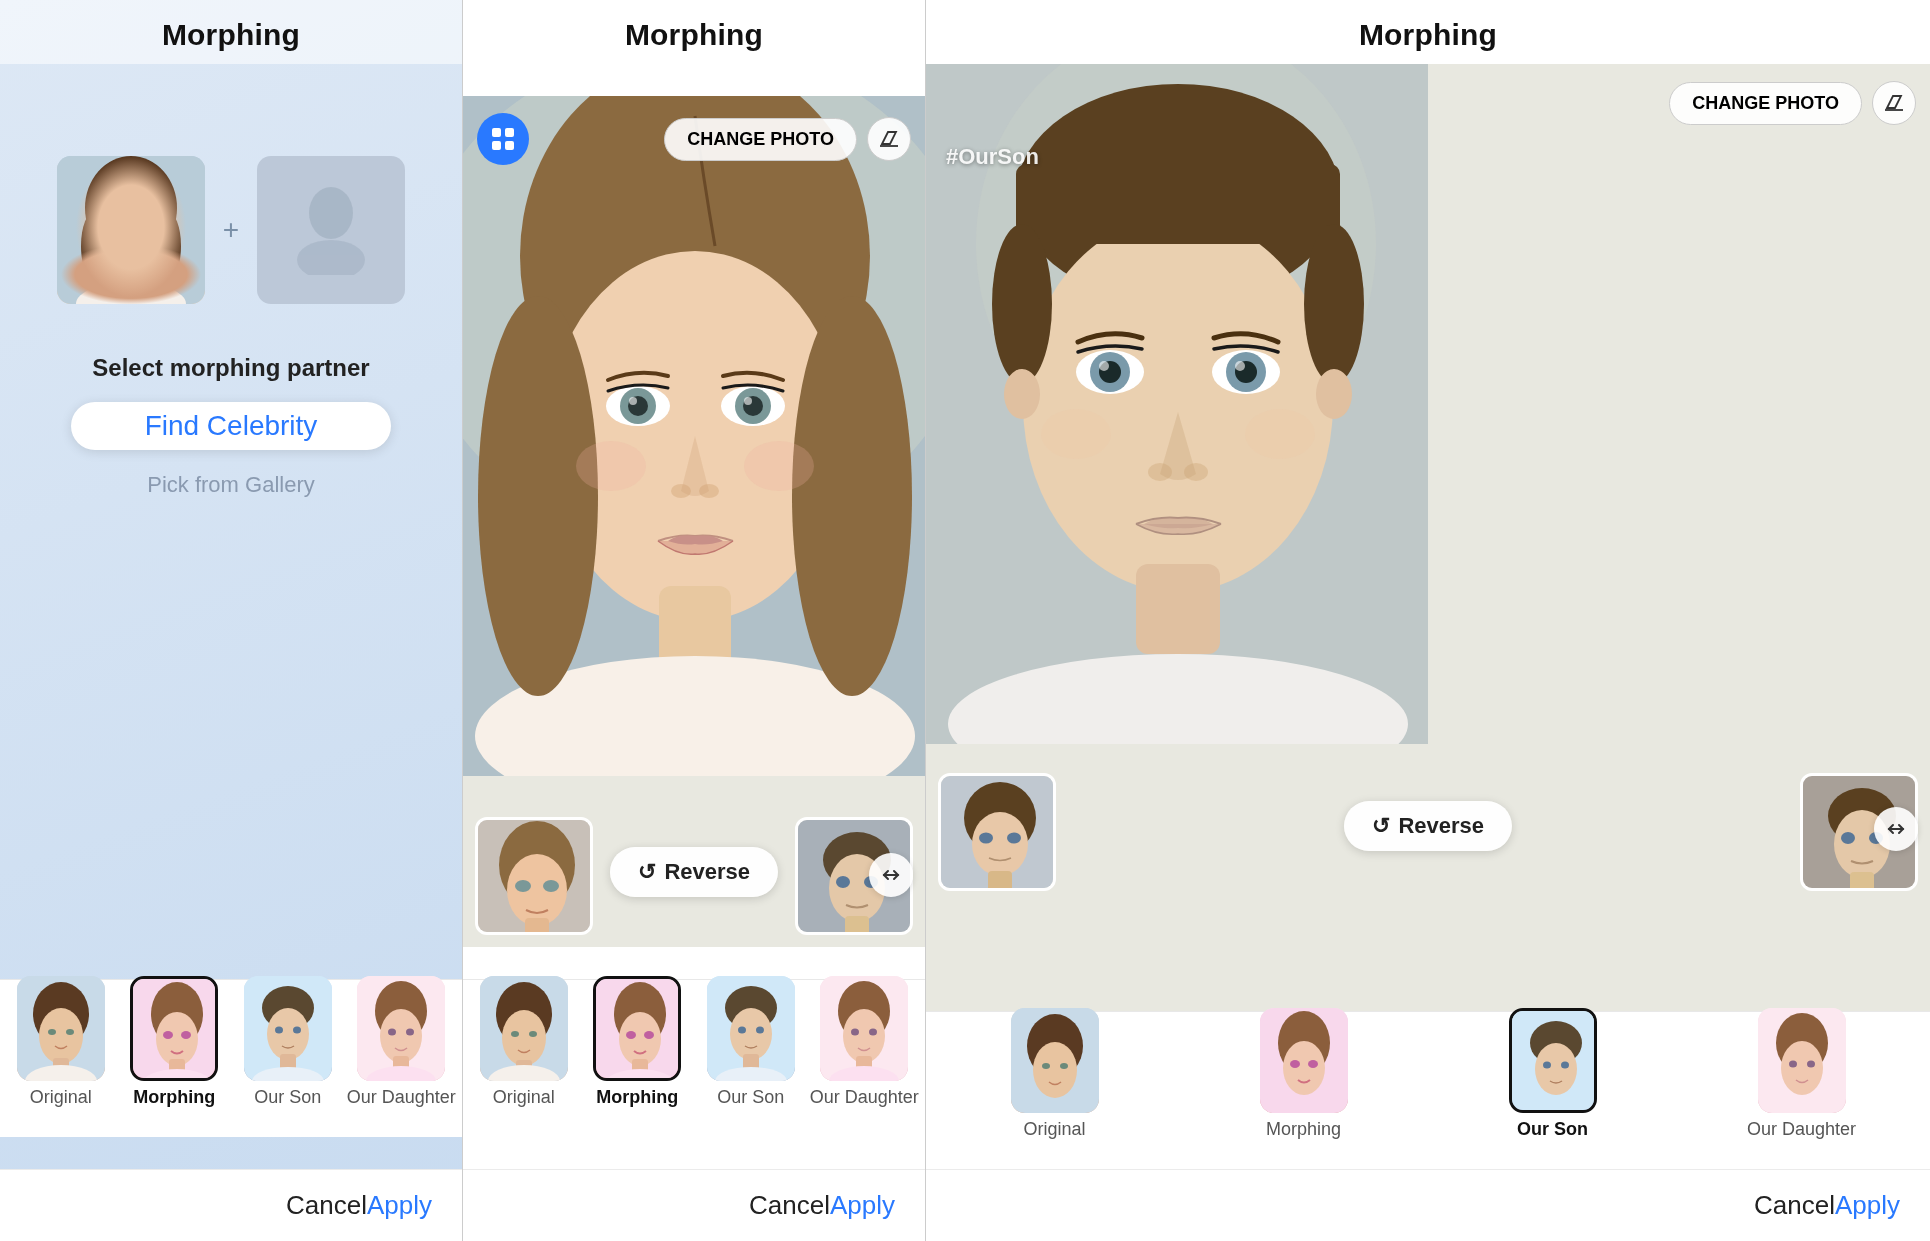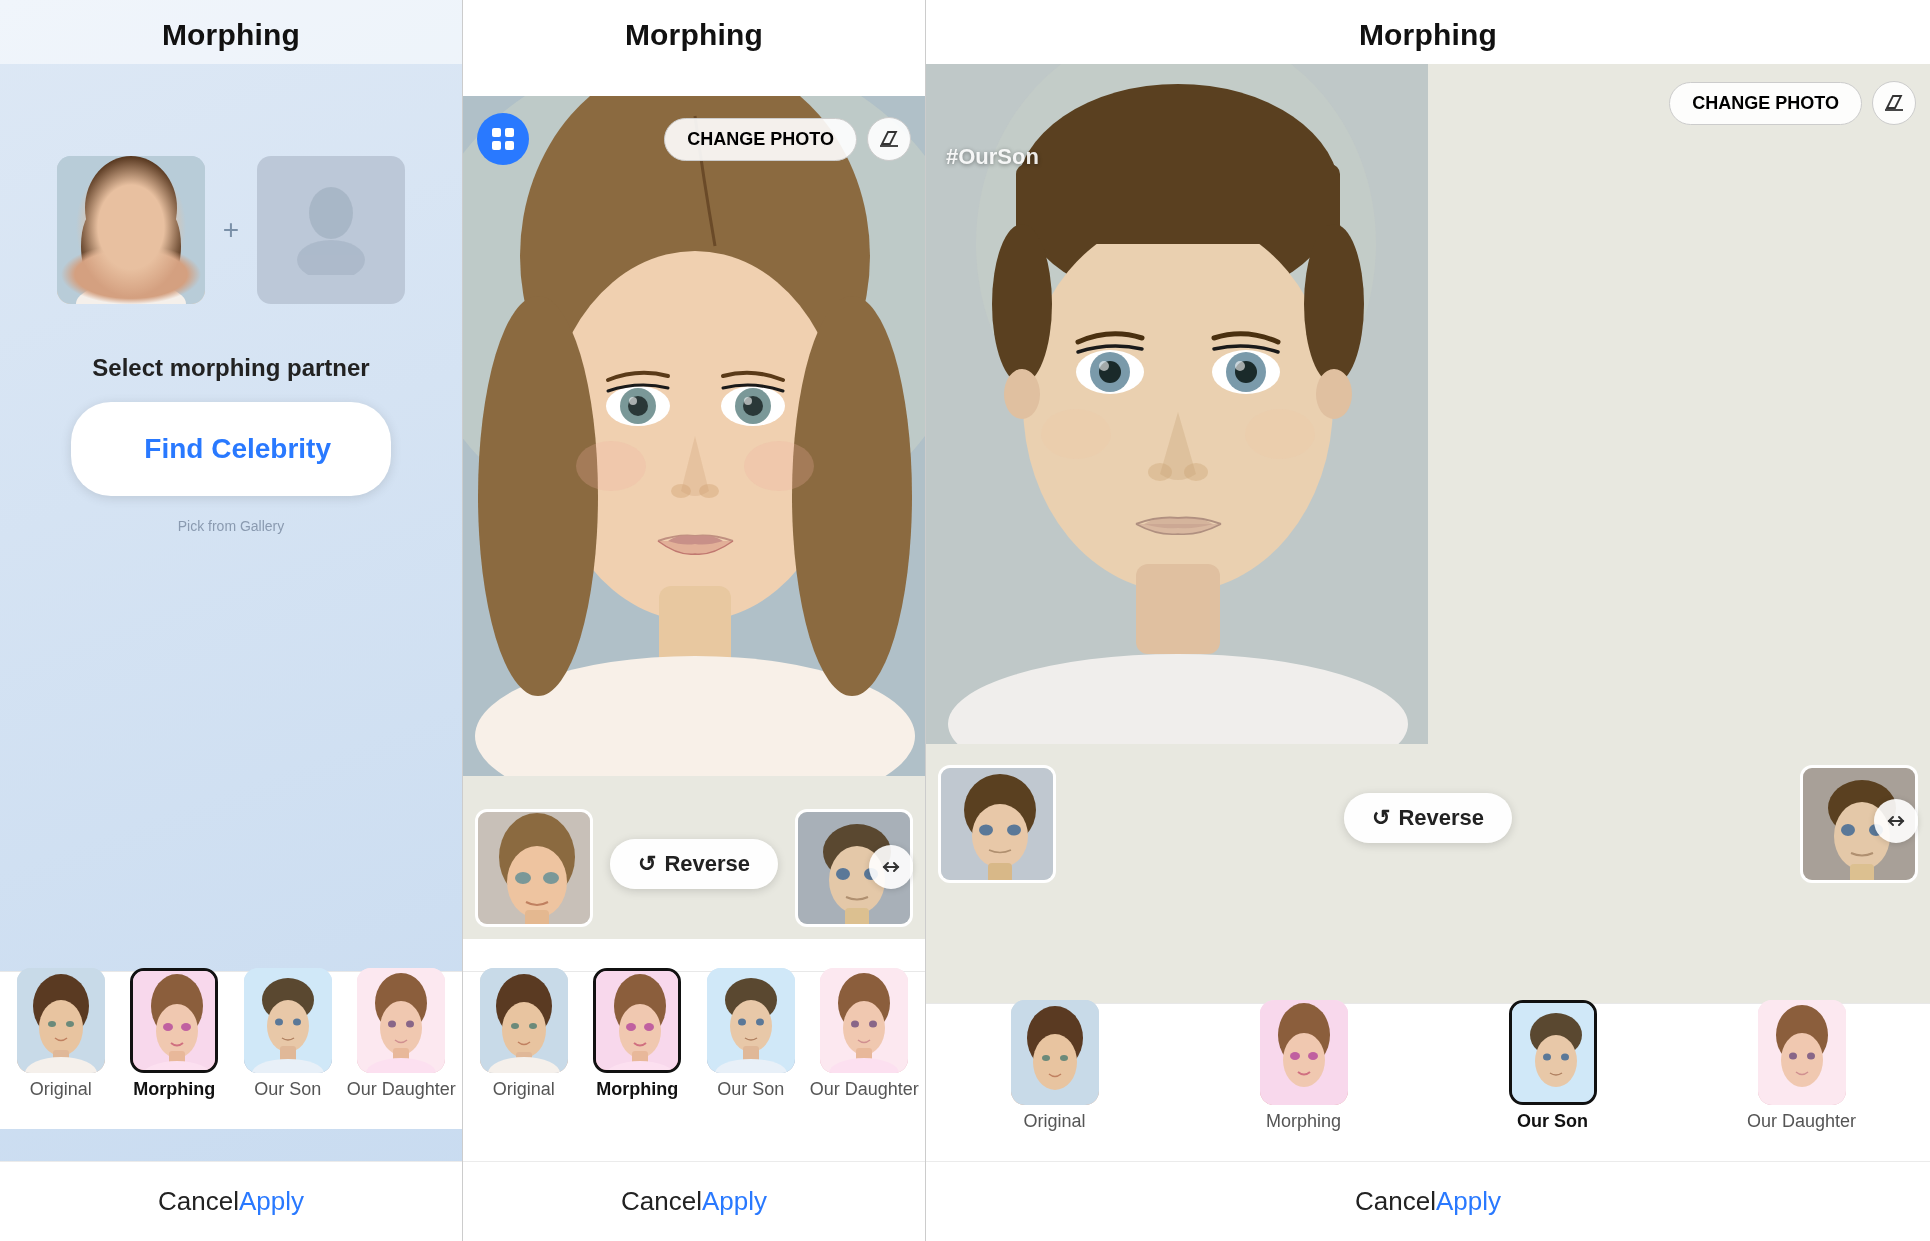--- a/index.html
+++ b/index.html
@@ -97,32 +97,32 @@
     .p1-label {
       font-size: 24px;
       font-weight: 600;
       color: #222;
       margin-bottom: 20px;
     }
     .find-celebrity-btn {
       background: #fff;
       border: none;
       border-radius: 40px;
-      padding: 31px 60px;
+      padding: 8px 60px;
       font-size: 28px;
-      font-weight: 700;
+      font-weight: 400;
       color: #2979ff;
       box-shadow: 0 2px 12px rgba(0,0,0,0.12);
       cursor: pointer;
       margin-bottom: 22px;
       width: 320px;
-      text-align: right;
+      text-align: center;
     }
     .pick-gallery-btn {
-      font-size: 14px;
+      font-size: 22px;
       color: #8a9ab0;
       background: none;
       border: none;
       cursor: pointer;
     }
 
     
     .bottom-tabs {
       height: 158px;
       background: #fff;
@@ -161,25 +161,25 @@
     }
 
     
     .thumb-original { background: linear-gradient(180deg, #c8dae8 0%, #e8c0a0 50%, #d4a080 100%); }
     .thumb-morphing-p1 { background: linear-gradient(180deg, #f8e0f0 0%, #f0b0c8 40%, #d89090 100%); }
     .thumb-ourson-p1 { background: linear-gradient(180deg, #d0e8f8 0%, #b0c8e8 40%, #9098b0 100%); }
     .thumb-ourdaughter-p1 { background: linear-gradient(180deg, #fce8f0 0%, #f4c0d0 40%, #e0a0b0 100%); }
 
     
     .bottom-bar {
-      height: 80px;
+      height: 72px;
       background: #fff;
       display: flex;
       align-items: center;
-      justify-content: center;
+      justify-content: flex-end;
       padding: 0 30px;
       border-top: 1px solid #ebebeb;
     }
     .cancel-btn {
       font-size: 26px;
       color: #222;
       background: none;
       border: none;
       cursor: pointer;
     }

